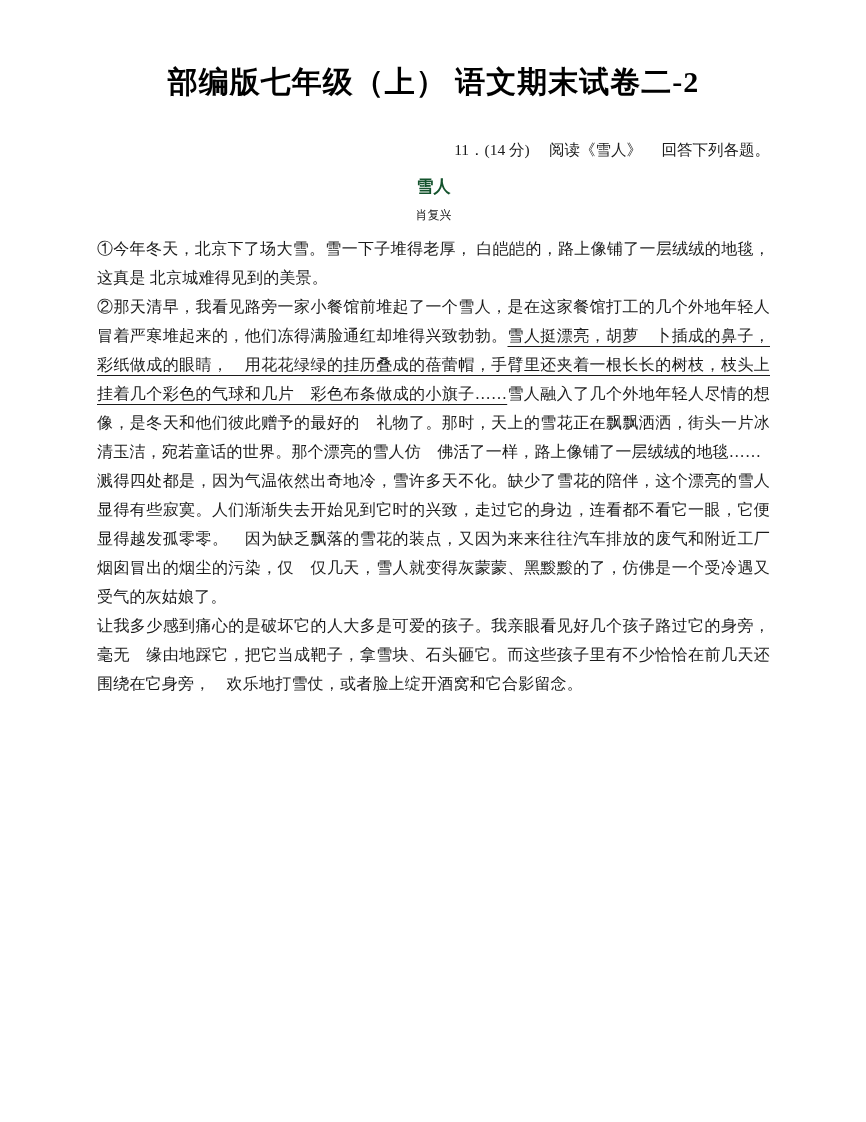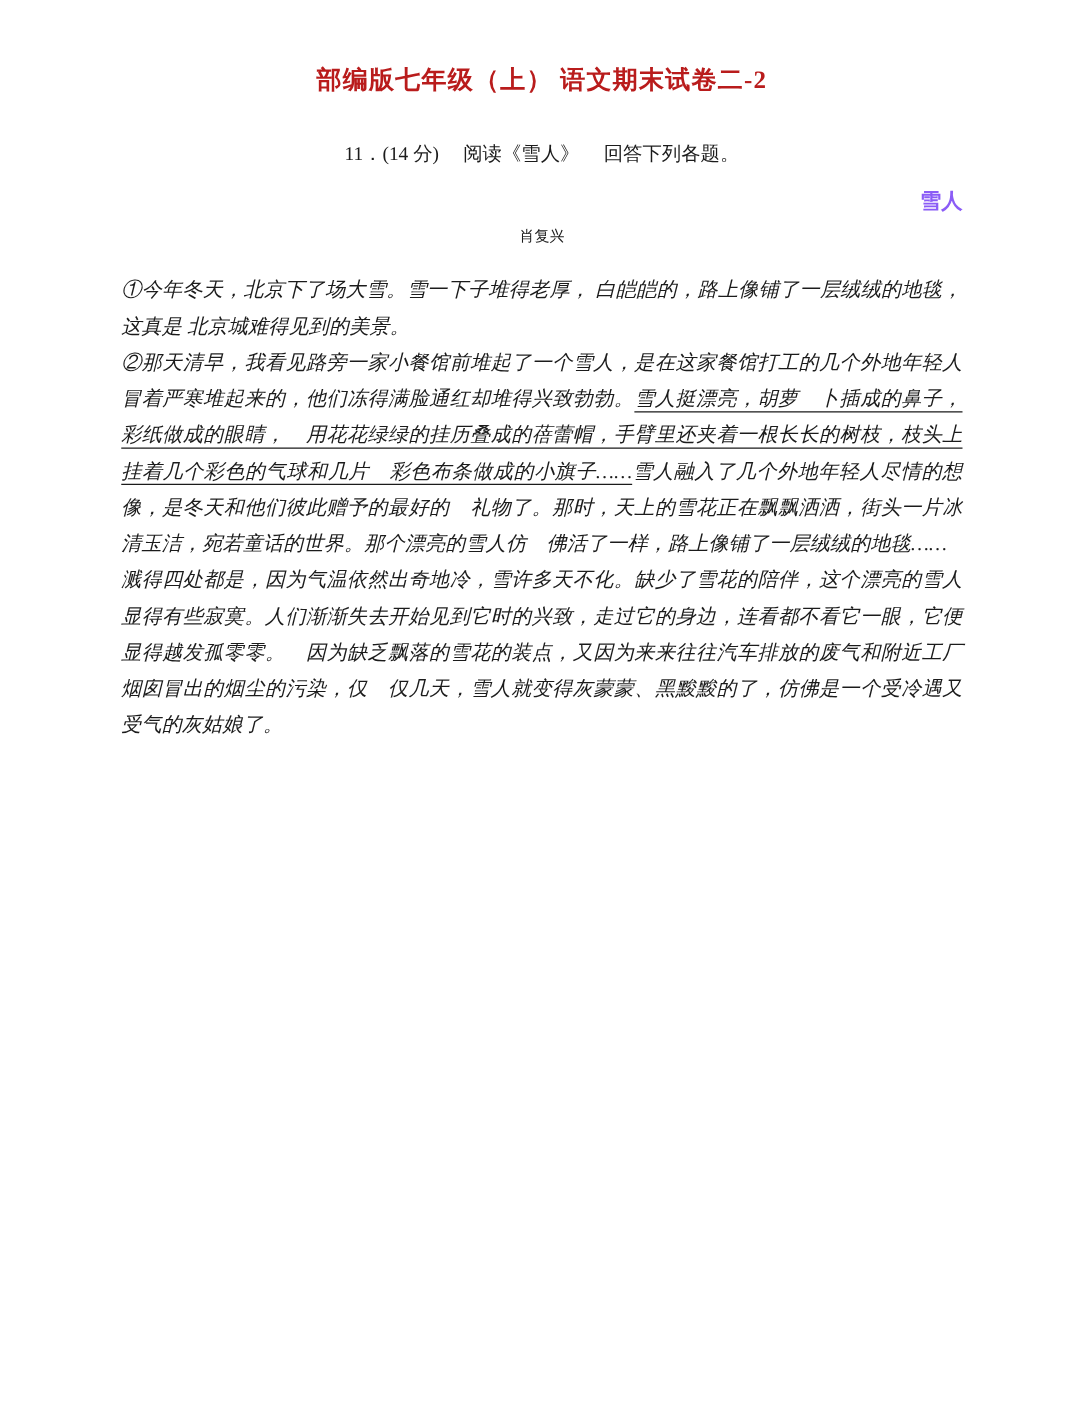--- a/index.html
+++ b/index.html
@@ -15,48 +15,47 @@
     color: #1b1b1b;
   }
   .page {
     box-sizing: border-box;
     width: 866px;
     height: 1122px;
     padding: 50px 96px 0 97px;
     background: #ffffff;
   }
   .doc-title {
-    margin: 0 0 36px 0;
-    font-size: 20px;
+    margin: 12px 0 36px 0;
+    font-size: 30px;
     font-weight: bold;
     text-align: center;
     letter-spacing: 1px;
-    color: #b91c1c;
+    color: #000000;
   }
   .question-line {
     margin: 0;
     font-size: 15.5px;
     line-height: 22px;
-    text-align: center;
+    text-align: right;
   }
   .essay-title {
     margin: 14px 0 0 0;
     font-size: 17px;
     font-weight: bold;
-    text-align: right;
-    color: #8b5cf6;
+    text-align: center;
+    color: #14532d;
   }
   .essay-author {
     margin: 9px 0 0 0;
     font-size: 12px;
     text-align: center;
   }
   .essay-body {
-    margin-top: 20px;
-    font-style: italic;
+    margin-top: 10px;
   }
   .para {
     margin: 0;
     font-size: 16px;
     line-height: 29px;
     text-align: justify;
     text-justify: inter-ideograph;
     letter-spacing: 0.2px;
   }
   .u {
@@ -100,16 +99,19 @@
       <span>②那天清早，我看见路旁一家小餐馆前堆起了一个雪人，是在这家餐馆打工的几个外地年轻人冒着严寒堆起来的，他们冻得满脸通红却堆得兴致勃勃。</span><span class="u">雪人挺漂亮，胡萝　卜插成的鼻子，彩纸做成的眼睛，　用花花绿绿的挂历叠成的蓓蕾帽，手臂里还夹着一根长长的树枝，枝头上挂着几个彩色的气球和几片　彩色布条做成的小旗子……</span><span>雪人融入了几个外地年轻人尽情的想像，是冬天和他们彼此赠予的最好的　礼物了。那时，天上的雪花正在飘飘洒洒，街头一片冰清玉洁，宛若童话的世界。那个漂亮的雪人仿　佛活了一样，路上像铺了一层绒绒的地毯……</span>
     </p>
 
 
     <p class="para">
       <span>溅得四处都是，因为气温依然出奇地冷，雪许多天不化。缺少了雪花的陪伴，这个漂亮的雪人显得有些寂寞。人们渐渐失去开始见到它时的兴致，走过它的身边，连看都不看它一眼，它便显得越发孤零零。　因为缺乏飘落的雪花的装点，又因为来来往往汽车排放的废气和附近工厂烟囱冒出的烟尘的污染，仅　仅几天，雪人就变得灰蒙蒙、黑黢黢的了，仿佛是一个受冷遇又受气的灰姑娘了。</span>
     </p>
 
 
 
+    <p class="para">
+      <span>让我多少感到痛心的是破坏它的人大多是可爱的孩子。我亲眼看见好几个孩子路过它的身旁，毫无　缘由地踩它，把它当成靶子，拿雪块、石头砸它。而这些孩子里有不少恰恰在前几天还围绕在它身旁，　欢乐地打雪仗，或者脸上绽开酒窝和它合影留念。</span>
+    </p>
 
   </div>
 
 </div>
 
 </body></html>

